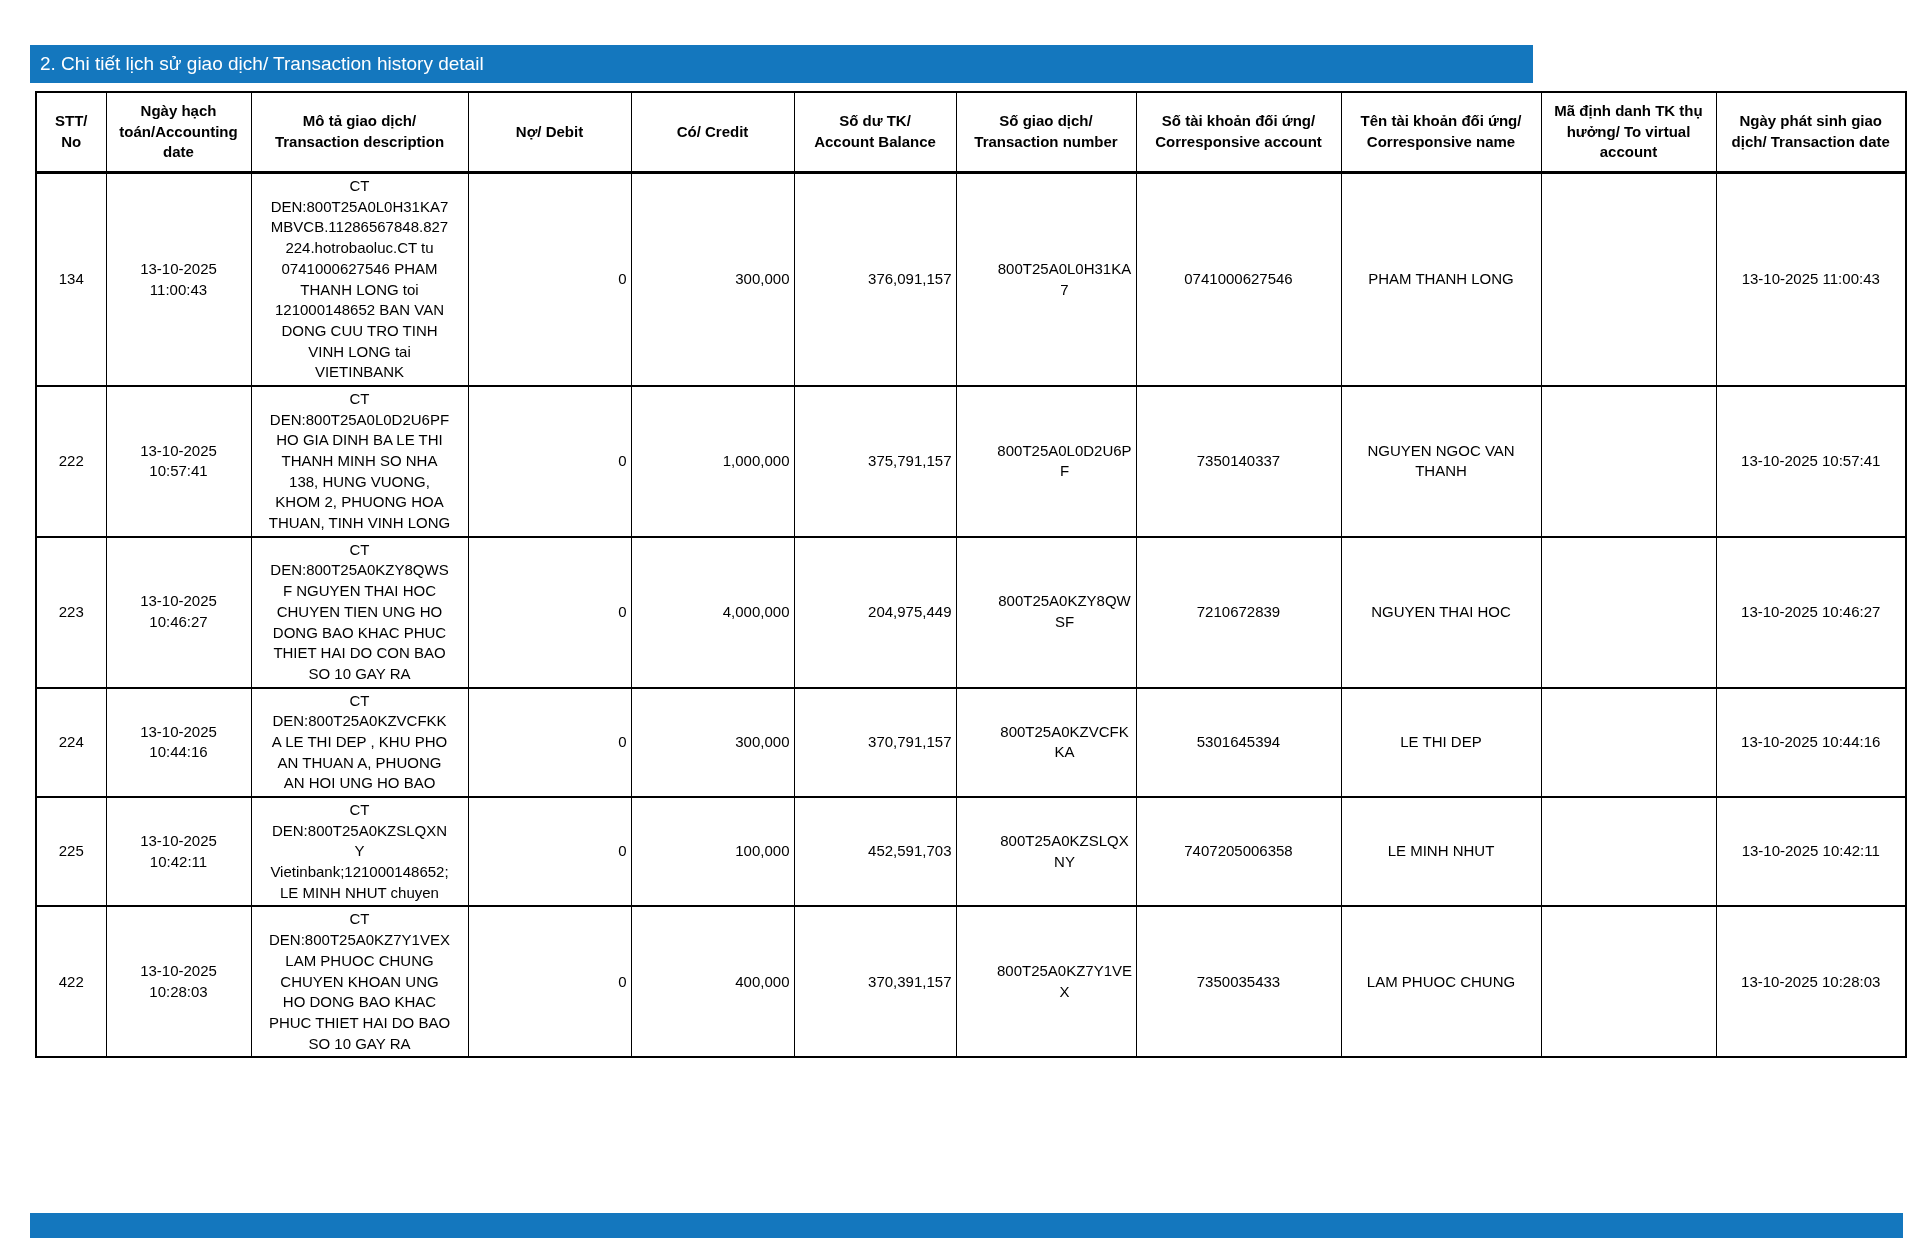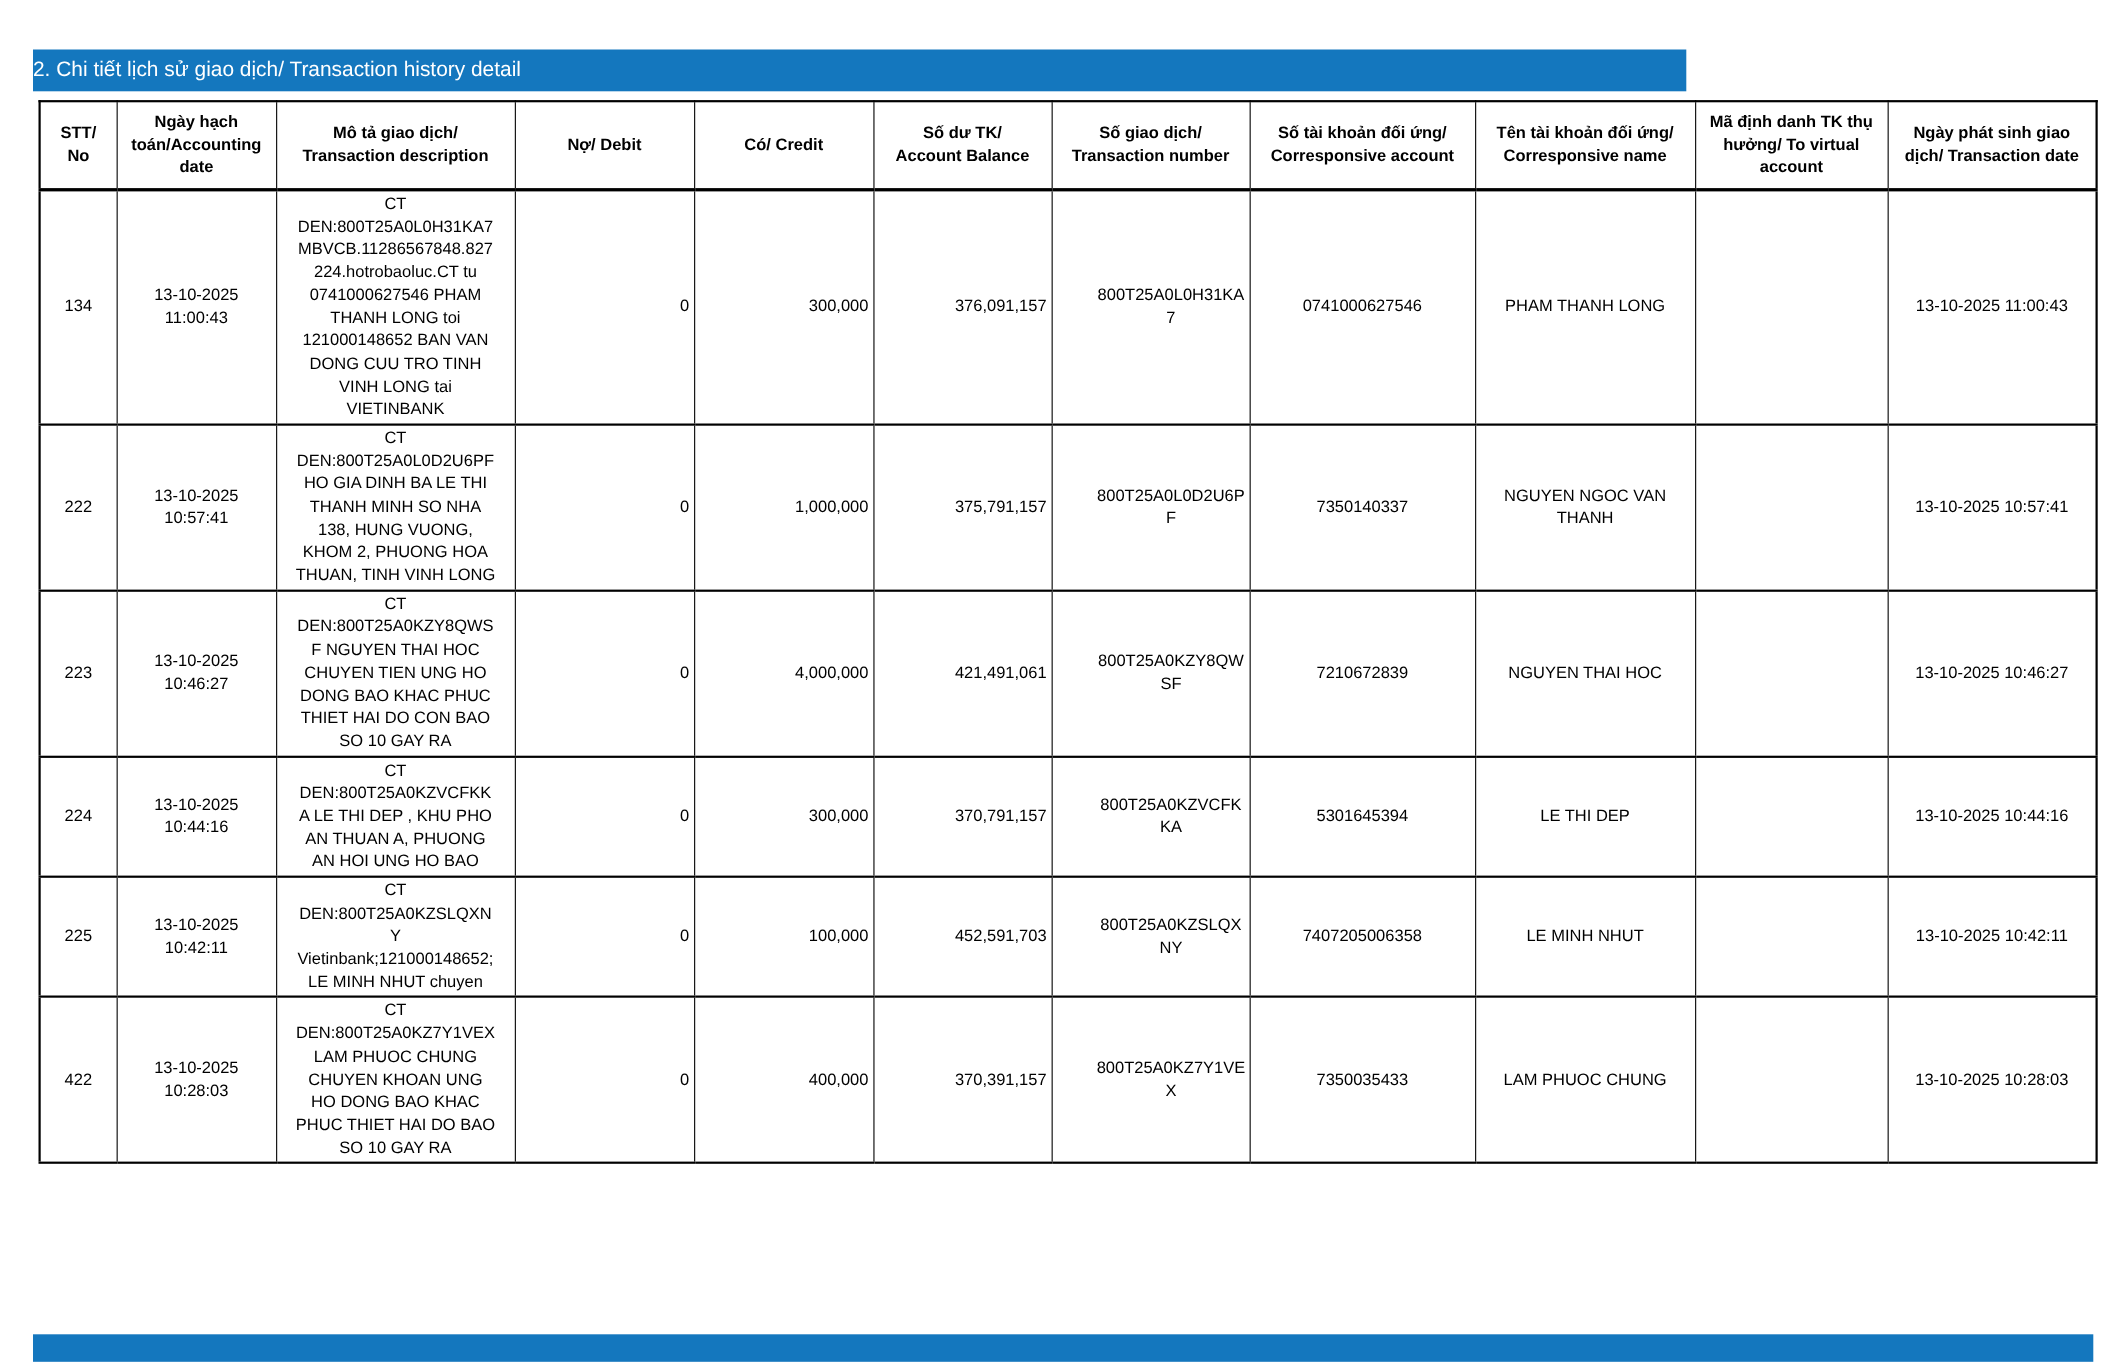--- a/index.html
+++ b/index.html
@@ -18,21 +18,21 @@
   .title-bar {
     position: absolute;
     left: 30px;
     top: 45px;
     width: 1503px;
     height: 38px;
     background: #1477be;
     color: #ffffff;
     font-size: 19px;
     line-height: 38px;
-    padding-left: 0;
+    padding-left: 10px;
     box-sizing: border-box;
     white-space: nowrap;
   }
   table.txn {
     position: absolute;
     left: 35px;
     top: 91px;
     width: 1870px;
     border-collapse: collapse;
     table-layout: fixed;
@@ -179,21 +179,21 @@
       <td>13-10-2025 10:46:27</td>
       <td class="desc">CT
 DEN:800T25A0KZY8QWS
 F NGUYEN THAI HOC
 CHUYEN TIEN UNG HO
 DONG BAO KHAC PHUC
 THIET HAI DO CON BAO
 SO 10 GAY RA</td>
       <td class="num">0</td>
       <td class="num">4,000,000</td>
-      <td class="num">421,491,061</td>
+      <td class="num">204,975,449</td>
       <td class="txnnum">800T25A0KZY8QWSF</td>
       <td>7210672839</td>
       <td>NGUYEN THAI HOC</td>
       <td></td>
       <td>13-10-2025 10:46:27</td>
     </tr>
     <tr>
       <td>224</td>
       <td>13-10-2025 10:44:16</td>
       <td class="desc">CT

